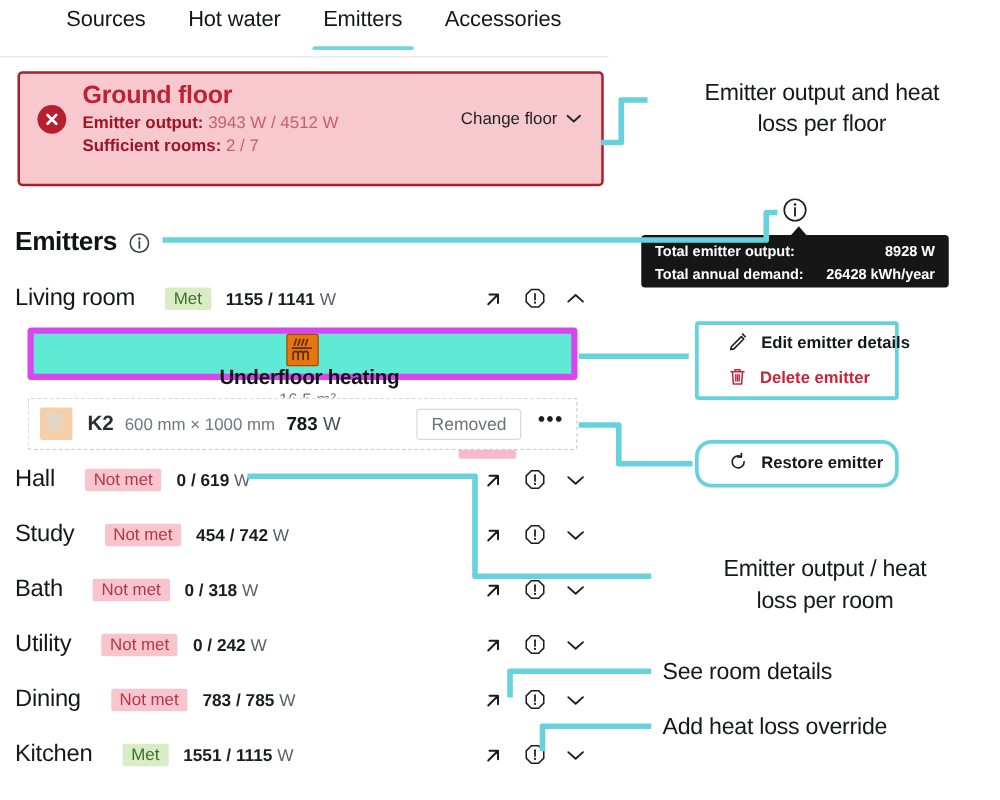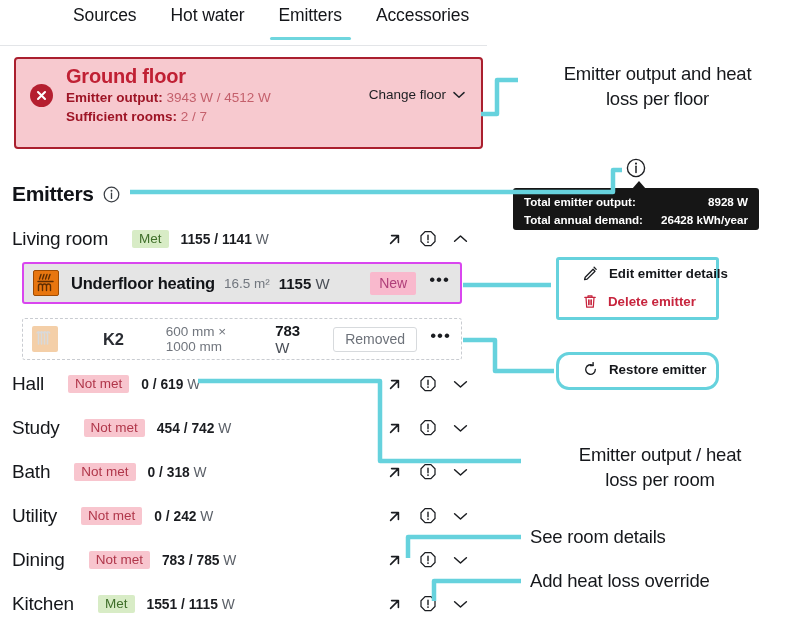--- a/index.html
+++ b/index.html
@@ -8,21 +8,21 @@
     background: #ffffff;
     font-family: "Liberation Sans", sans-serif;
     overflow: hidden;
   }
   #root { position: relative; width: 800px; height: 640px; }
 
   
   .tabbar {
     position: absolute; left: 0; top: 0; width: 487px; height: 46px;
     border-bottom: 1px solid #e3e5e8;
-    display: flex; align-items: flex-start; padding-left: 56px; gap: 0px;
+    display: flex; align-items: flex-start; padding-left: 36px; gap: 0px;
   }
   .tab {
     position: relative; padding: 5px 17px 14px 17px;
     font-size: 17.5px; color: #14161a; letter-spacing: -0.1px;
     cursor: pointer; white-space: nowrap;
   }
   .tab.active::after {
     content: ""; position: absolute; left: 8px; right: 8px; bottom: 0;
     height: 3px; background: #6fd6de; border-radius: 2px;
   }
@@ -98,22 +98,22 @@
     padding-right: 6px;
   }
   .iconbtn { cursor: pointer; display: block; line-height: 0; }
 
   
   .emitter-card {
     position: absolute; left: 22px; width: 440px; height: 42px;
     display: flex; align-items: center; padding: 0 10px 0 9px;
     border-radius: 3px;
   }
-  .emitter-card.solid { border: 2px solid #d946ef; background: #e5e5e5; }
-  .emitter-card.dashed { border: 1px dashed #c9ccd1; background: #fff; gap: 33px; }
+  .emitter-card.solid { border: 5px solid #d946ef; background: #5eead4; flex-direction: column; }
+  .emitter-card.dashed { border: 1px dashed #c9ccd1; background: #fff; }
   .em-icon { width: 26px; height: 26px; border-radius: 2px; flex: 0 0 26px; }
   .em-icon.ufh { background: #e8760f; border: 1px solid #9e4c04; }
   .em-icon.k2 { background: #f4cfa8; }
   .em-name { font-size: 16.5px; font-weight: bold; color: #121418; margin-left: 12px; letter-spacing: -0.2px; }
   .em-name.muted { color: #2a2d33; }
   .em-spec { font-size: 13.5px; color: #71767e; margin-left: 9px; }
   .em-pow { font-size: 15px; font-weight: bold; color: #15171b; margin-left: 9px; }
   .em-pow .u { font-weight: normal; color: #4a4f57; }
   .em-right { margin-left: auto; display: flex; align-items: center; gap: 13px; }
   .pill-new { background: #f9b9cd; color: #b0407a; font-size: 14px; padding: 3px 9px 4px; border-radius: 2px; }

